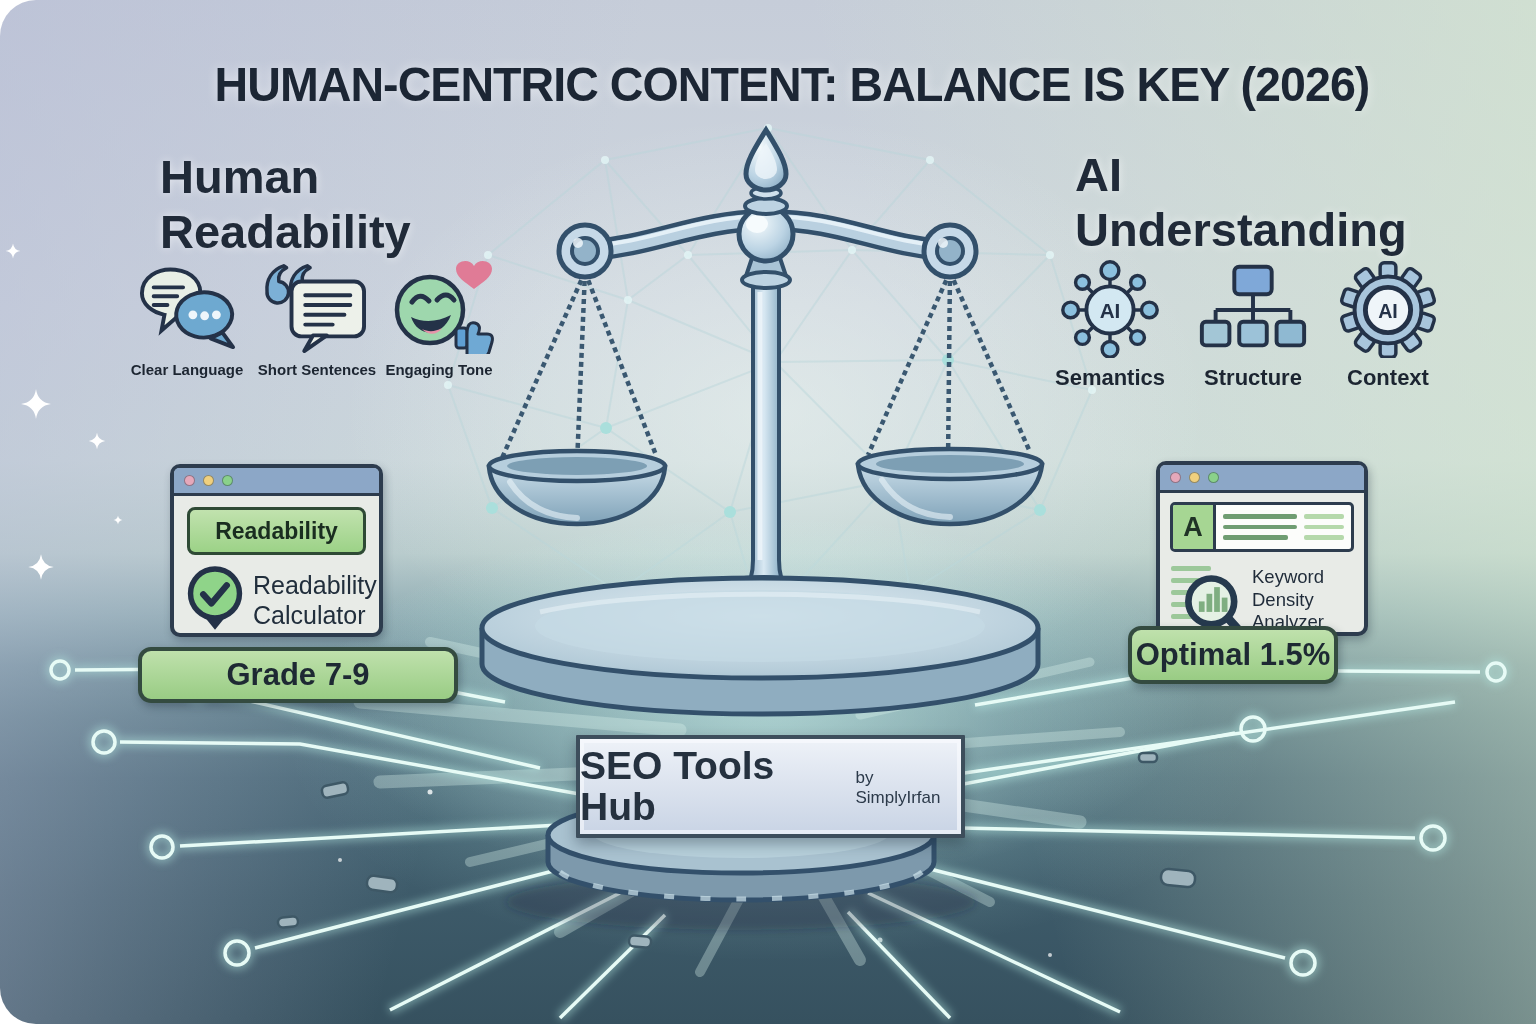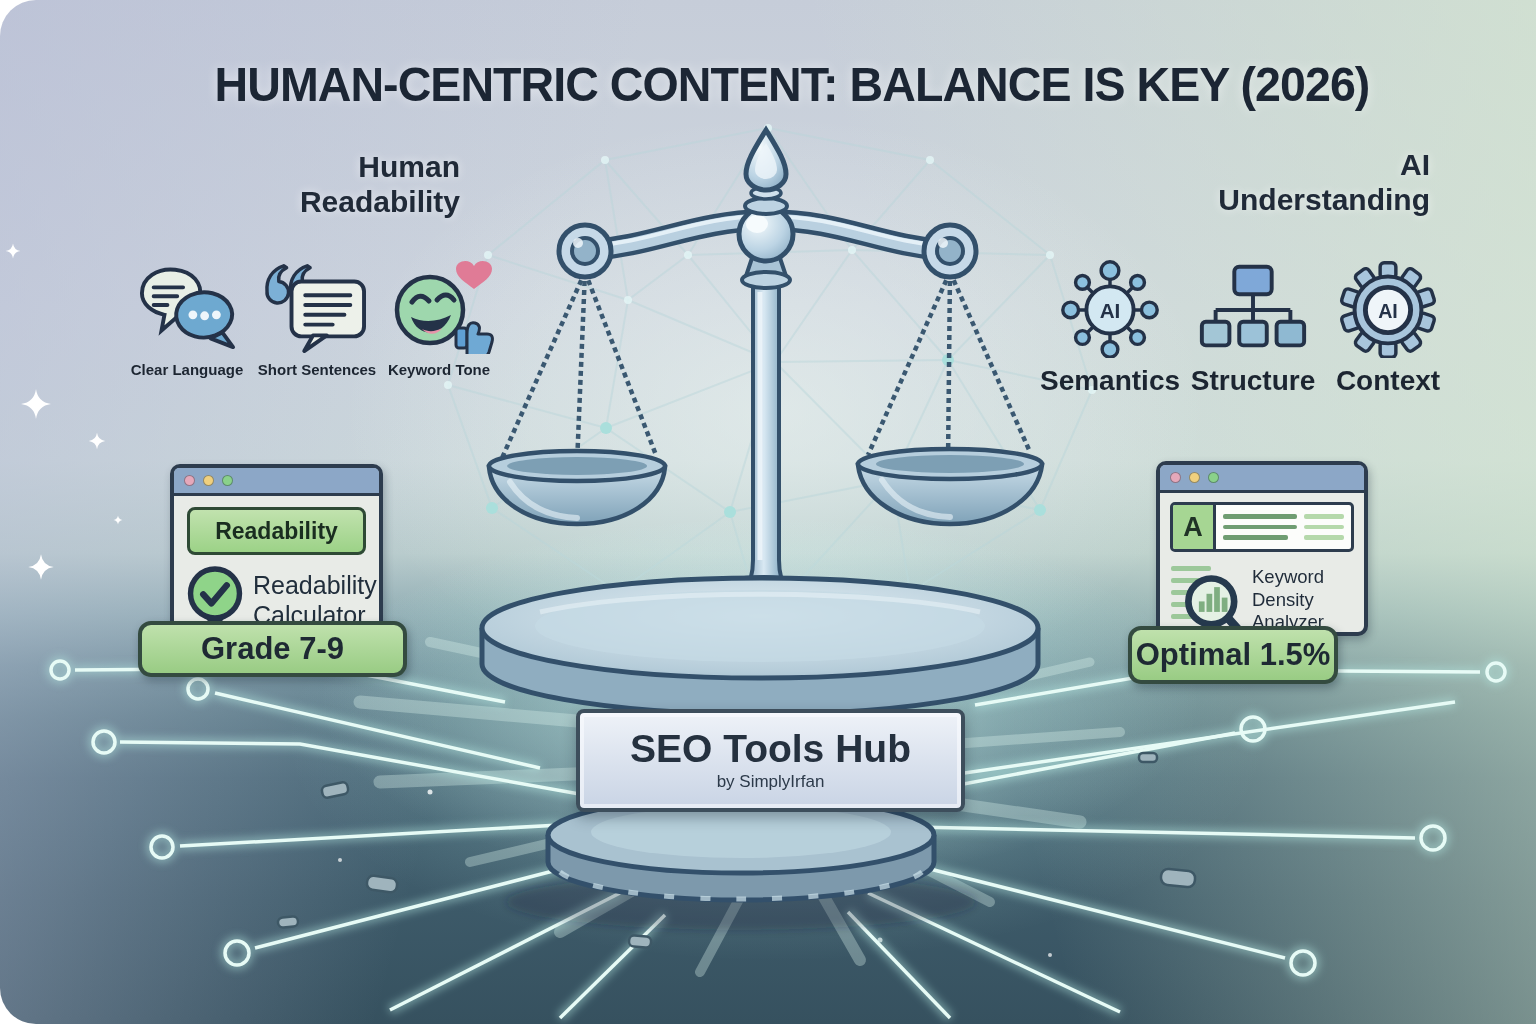--- a/index.html
+++ b/index.html
@@ -9,74 +9,74 @@
       radial-gradient(620px 420px at 49% 40%, rgba(240,248,244,.50), rgba(240,248,244,0) 70%),
       radial-gradient(700px 320px at 49% 72%, rgba(190,240,233,.38), rgba(190,240,233,0) 70%),
       linear-gradient(105deg, rgba(183,189,214,.60) 0%, rgba(183,189,214,0) 35%),
       linear-gradient(255deg, rgba(213,232,206,.72) 0%, rgba(213,232,206,0) 42%),
       linear-gradient(180deg,#c6cdd9 0%,#ced6de 30%,#ccd9db 45%,#b9cdcc 54%,#8fadb2 60%,#6c8d97 65%,#577884 70%,#486776 76%,#3d5a69 88%,#36515f 100%);
     padding-left: 48px;
   }
   .scene{position:absolute;left:0;top:0;width:1536px;height:1024px;}
   .title{position:absolute;top:56px;left:0;width:100%;text-align:center;font-size:49px;font-weight:bold;
     color:#1c2634;letter-spacing:-1px;transform:scaleX(.95);text-shadow:0 0 12px rgba(255,255,255,.55);}
-  .colhead{position:absolute;text-align:right;font-weight:bold;font-size:30px;line-height:1.16;color:#202a38;
+  .colhead{position:absolute;text-align:left;font-weight:bold;font-size:47px;line-height:1.16;color:#202a38;
     text-shadow:0 0 10px rgba(255,255,255,.6);}
   .colhead .ln{display:block;}
   .colhead.left{left:160px;top:150px;width:300px;}
   .colhead.right{left:1075px;top:148px;width:355px;}
   .feature{position:absolute;text-align:center;}
   .feature .ic{height:102px;display:flex;align-items:flex-end;justify-content:center;}
   .feature .lb{margin-top:7px;font-size:15px;font-weight:bold;color:#1c2531;line-height:1.14;}
   #f-l1{left:112px;top:252px;width:150px;}
   #f-l2{left:246px;top:252px;width:142px;}
   #f-l3{left:362px;top:252px;width:154px;}
   #f-r1{left:1032px;top:256px;width:156px;}
   #f-r2{left:1178px;top:256px;width:150px;}
   #f-r3{left:1312px;top:256px;width:152px;}
-  .feature.right .lb{font-size:28px;}
+  .feature.right .lb{font-size:22px;}
   .wincard{position:absolute;background:#e8ebe7;border:4px solid #2d3c4e;border-radius:10px;
     box-shadow:2px 4px 9px rgba(25,40,55,.30);box-sizing:border-box;}
   .wincard.left{left:170px;top:464px;width:213px;height:173px;}
   .wincard.right{left:1156px;top:461px;width:212px;height:175px;}
   .titlebar{height:25px;background:#8ca7c7;border-bottom:3px solid #2d3c4e;border-radius:5px 5px 0 0;
     display:flex;align-items:center;gap:8px;padding-left:10px;}
   .dot{width:11px;height:11px;border-radius:50%;border:1.5px solid rgba(40,55,70,.45);box-sizing:border-box;}
   .dot.pink{background:#e5a8ba;}  .dot.yellow{background:#f0d07e;}  .dot.green{background:#8ad18a;}
   .readability-btn{margin:11px 13px 8px;height:42px;border:3px solid #2e4a35;border-radius:8px;
     background:linear-gradient(#c1e2ae,#9cd287);display:flex;align-items:center;justify-content:center;
     font-size:23px;font-weight:bold;color:#1a2d20;}
   .check-row{display:flex;align-items:center;gap:9px;padding:1px 8px 0 12px;}
   .check-row .txt{font-size:25px;color:#212e3c;line-height:1.2;}
   .badge{position:absolute;display:flex;align-items:center;justify-content:center;font-weight:bold;
     font-size:31px;color:#1e2933;background:linear-gradient(#bfe1ac,#99cc84);border:4px solid #344b40;
     border-radius:13px;box-shadow:2px 4px 8px rgba(25,40,55,.35);box-sizing:border-box;}
-  .badge.left{left:138px;top:621px;width:269px;height:56px;}
+  .badge.left{left:138px;top:647px;width:320px;height:56px;}
   .badge.right{left:1128px;top:626px;width:210px;height:58px;}
   .analyzer-head{margin:9px 10px 0;height:44px;background:#fcfdfb;border:3px solid #2d3c4e;border-radius:5px;
     display:flex;align-items:stretch;overflow:hidden;}
   .a-sq{width:40px;background:#a6d693;border-right:3px solid #2d3c4e;display:flex;align-items:center;
     justify-content:center;font-size:27px;font-weight:bold;color:#203326;}
   .hl-mid{flex:1;display:flex;flex-direction:column;justify-content:center;gap:6px;padding:0 7px;}
   .hl-mid i{display:block;height:4.5px;background:#6f9d72;border-radius:2px;}
   .hl-mid i:nth-child(3){width:88%;}
   .hl-right{width:40px;display:flex;flex-direction:column;justify-content:center;gap:6px;padding-right:7px;}
   .hl-right i{display:block;height:4.5px;background:#b5d9ab;border-radius:2px;}
   .mag-row{position:relative;display:flex;margin-top:9px;padding:0 8px 0 11px;}
   .doc-lines{width:50px;padding-top:5px;}
   .doc-lines i{display:block;height:5px;background:#9cc89a;border-radius:2px;margin-bottom:7px;}
   .doc-lines i:nth-child(1){width:40px;} .doc-lines i:nth-child(2){width:50px;}
   .doc-lines i:nth-child(3){width:34px;} .doc-lines i:nth-child(4){width:48px;}
   .doc-lines i:nth-child(5){width:28px;} .doc-lines i:nth-child(6){width:44px;}
   .mag-svg{position:absolute;left:20px;top:8px;}
   .an-txt{margin-left:auto;width:104px;font-size:18.5px;color:#1f2b39;line-height:1.22;padding-top:5px;}
-  .plaque{position:absolute;left:576px;top:709px;width:389px;height:103px;border:4px solid #3d4e5c;border-radius:8px;
+  .plaque{position:absolute;left:576px;top:735px;width:389px;height:103px;border:4px solid #3d4e5c;border-radius:1px;
     background:linear-gradient(180deg,#eef2f8 0%,#dde4ef 45%,#c9d4e5 100%);
     box-shadow:inset 0 0 0 4px rgba(250,252,255,.6),0 6px 14px rgba(20,35,50,.35);
-    display:flex;flex-direction:column;align-items:center;justify-content:center;box-sizing:border-box;}
+    display:flex;flex-direction:row;align-items:center;justify-content:center;box-sizing:border-box;}
   .plq-title{font-size:39px;font-weight:bold;color:#25313f;line-height:1.05;}
   .plq-sub{font-size:17px;color:#2c3a4a;margin-top:3px;}
 </style>
 </head>
 <body>
 
 <div class="canvas">
 
   <svg class="scene" viewBox="0 0 1536 1024" aria-hidden="true">
     <defs>
@@ -330,21 +330,21 @@
       <svg width="122" height="100" viewBox="0 0 122 100">
         <path d="M96,12 C100,4 114,6 114,15 C114,23 105,28 96,35 C87,28 78,23 78,15 C78,6 92,4 96,12 Z" fill="#e07b96"></path>
         <circle cx="52" cy="56" r="33" fill="#9ed7ad" stroke="#243248" stroke-width="4.5"></circle>
         <path d="M34,48 q8,-11 17,-1 M59,46 q9,-10 17,0" stroke="#243248" stroke-width="5" stroke-linecap="round" fill="none"></path>
         <path d="M33,63 C40,84 64,84 73,61 C60,68 45,69 33,63 Z" fill="#243248"></path>
         <path d="M44,75 C50,82 60,81 64,74 C57,78 50,78 44,75 Z" fill="#e794a9"></path>
         <rect x="78" y="74" width="11" height="20" rx="3" fill="#5f9fd4" stroke="#243248" stroke-width="3"></rect>
         <path d="M89,80 q0,-13 8,-11 q7,2 3,11 h9 q7,0 5,8 l-3,10 q-2,6 -9,6 h-13 z" fill="#6fa9d4" stroke="#243248" stroke-width="3" stroke-linejoin="round"></path>
       </svg>
     </div>
-    <div class="lb">Keyword Tone</div>
+    <div class="lb">Engaging Tone</div>
   </div>
 
   <div class="feature right" id="f-r1">
     <div class="ic">
       <svg width="118" height="100" viewBox="0 0 120 100">
         <g stroke="#243248" stroke-width="3.5">
           <path d="M60,52 L60,12 M60,52 L88,24 M60,52 L100,52 M60,52 L88,80 M60,52 L60,92 M60,52 L32,80 M60,52 L20,52 M60,52 L32,24" fill="none"></path>
           <circle cx="60" cy="52" r="24" fill="#d3e8f2" stroke-width="4"></circle>
         </g>
         <text x="60" y="60" text-anchor="middle" font-size="21" font-weight="bold" fill="#243248" font-family="Liberation Sans, DejaVu Sans, sans-serif">AI</text>

